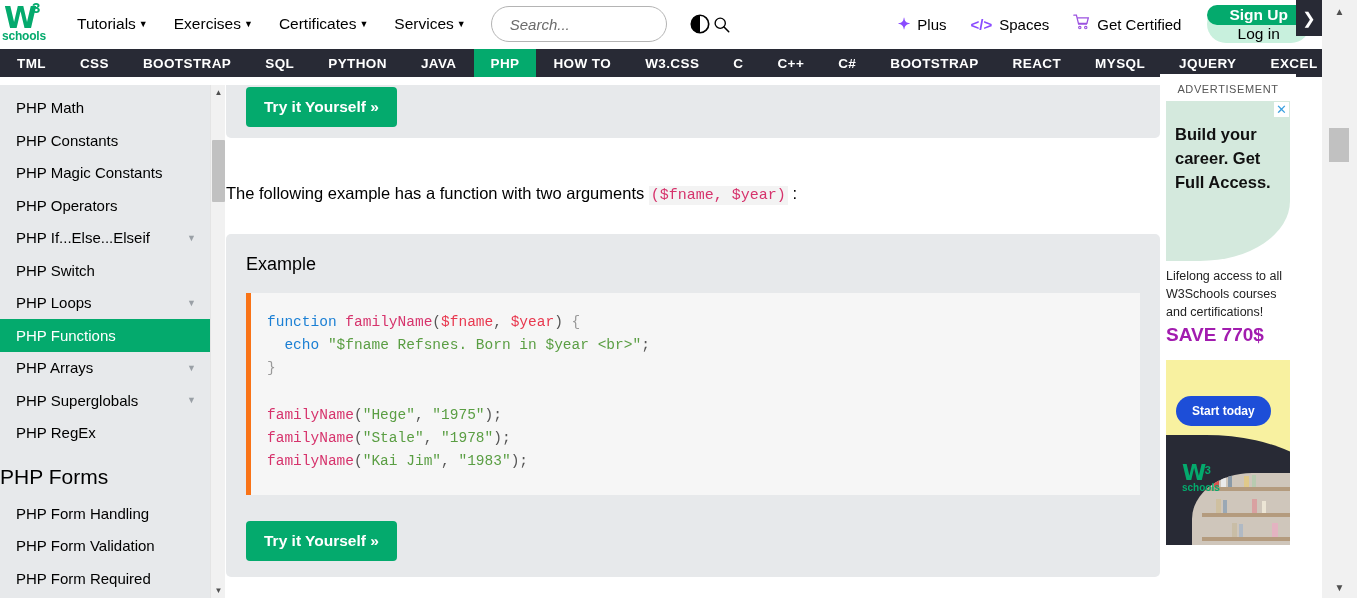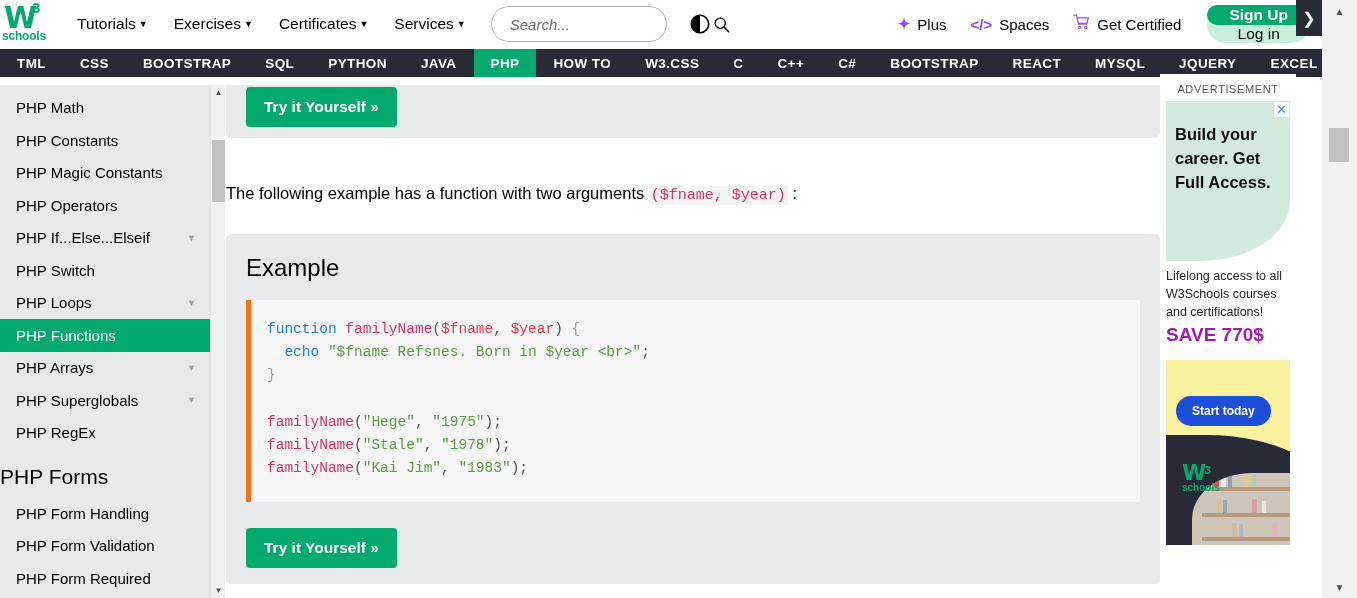--- a/index.html
+++ b/index.html
@@ -172,21 +172,21 @@
   .para {
     font-size: 16.5px; color: #000; line-height: 1.6;
     margin: 0; padding: 0;
   }
   .inline-code {
     font-family: "Liberation Mono", monospace;
     font-size: 15px; color: #d6336c;
     background: #f3f3f3; padding: 1px 2px;
   }
   .ex-title {
-    font-size: 24px; color: #000; margin: 0 0 18px 0; font-weight: normal;
+    font-size: 18px; color: #000; margin: 0 0 18px 0; font-weight: normal;
   }
   .codebox {
     background: #f6f6f6; border-left: 5px solid #f97316;
     padding: 18px 16px 22px 16px;
     font-family: "Liberation Mono", monospace;
     font-size: 14.5px; line-height: 1.6;
     white-space: pre; overflow: hidden;
   }
   .k-fn   { color: #1a7fd4; }   
   .k-name { color: #d6336c; }   

